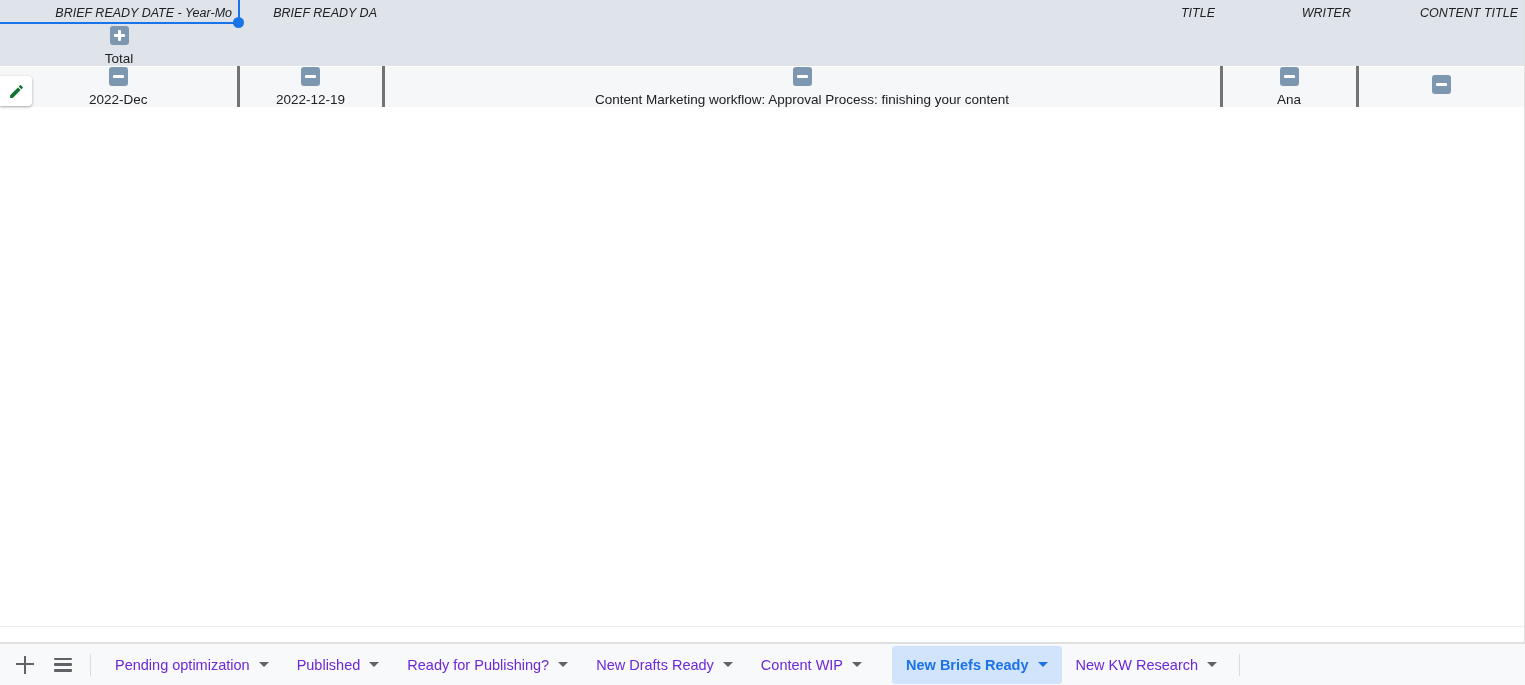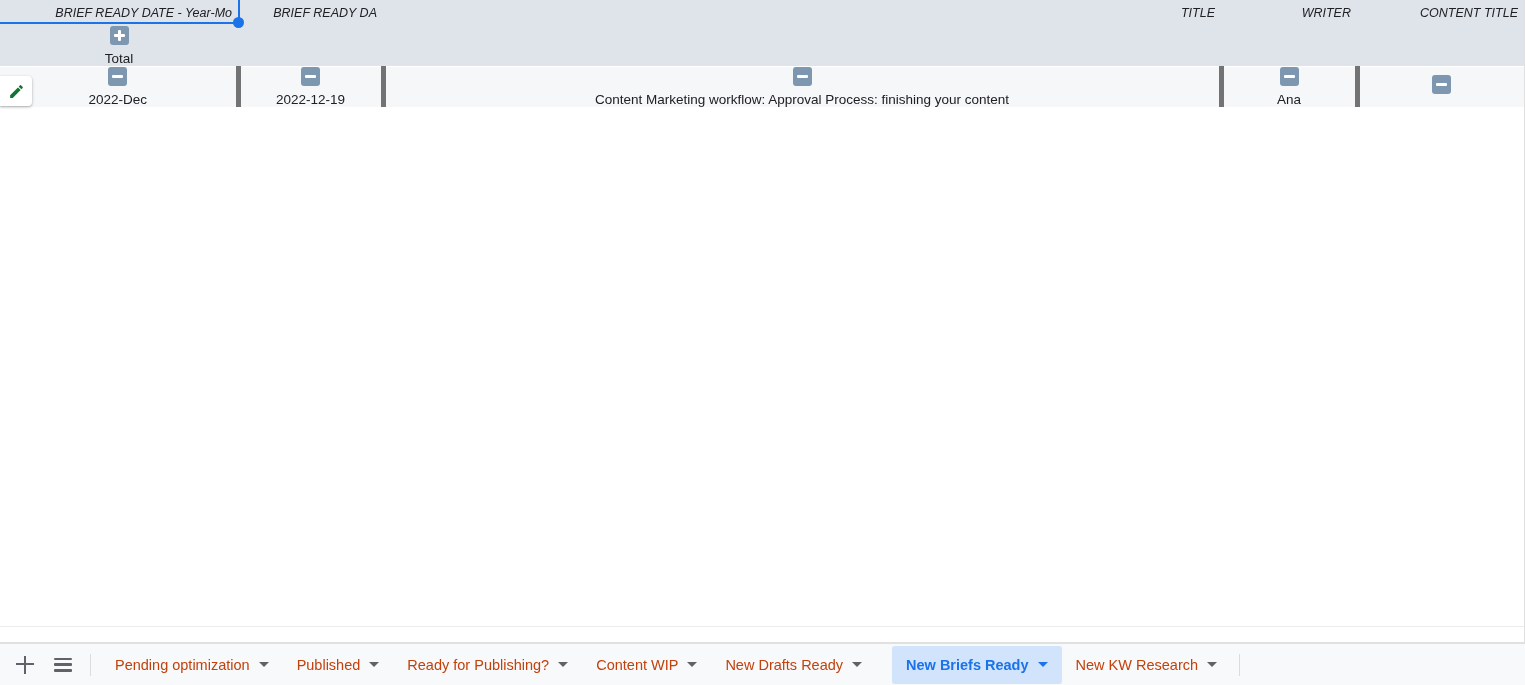--- a/index.html
+++ b/index.html
@@ -83,21 +83,21 @@
   tr.data-row td {
     background: #f6f7f9;
     height: 26px;
     font-size: 13.5px;
     color: #202124;
     padding: 0 4px;
     vertical-align: middle;
     border-top: 1px solid #ffffff;
     margin-top: 20px;
   }
-  td.divider-left { border-left: 5px solid #737373; }
+  td.divider-left { border-left: 3px solid #737373; }
 
   .cellwrap {
     display: flex; align-items: center; gap: 6px;
     white-space: nowrap; overflow: hidden; flex-direction: column;
   }
   .cellwrap.right { justify-content: flex-end; }
   .cellwrap.right .lbl { order: 2; }
   .cellwrap.right .toggle { order: 1; }
 
   
@@ -209,21 +209,21 @@
     margin: 0 10px 0 8px; flex: 0 0 auto;
   }
   .tab-sep.tail { margin: 0 4px 0 8px; }
 
   .tab {
     display: flex; align-items: center; gap: 9px;
     height: 38px;
     padding: 0 14px;
     border-radius: 3px;
     font-size: 14.5px;
-    color: #c2410c;
+    color: #6d28d9;
     white-space: nowrap;
     cursor: pointer;
     flex: 0 0 auto;
   }
   .tab.active {
     background: #d2e3fc;
     color: #1a73e8;
     font-weight: bold;
     margin-left: 16px;
   }
@@ -372,26 +372,26 @@
       <span>Published</span>
       <span class="caret"></span>
     </div>
 
     <div class="tab">
       <span>Ready for Publishing?</span>
       <span class="caret"></span>
     </div>
 
     <div class="tab">
+      <span>New Drafts Ready</span>
+      <span class="caret"></span>
+    </div>
+
+    <div class="tab">
       <span>Content WIP</span>
-      <span class="caret"></span>
-    </div>
-
-    <div class="tab">
-      <span>New Drafts Ready</span>
       <span class="caret"></span>
     </div>
 
     <div class="tab active">
       <span>New Briefs Ready</span>
       <span class="caret"></span>
     </div>
 
     <div class="tab">
       <span>New KW Research</span>

